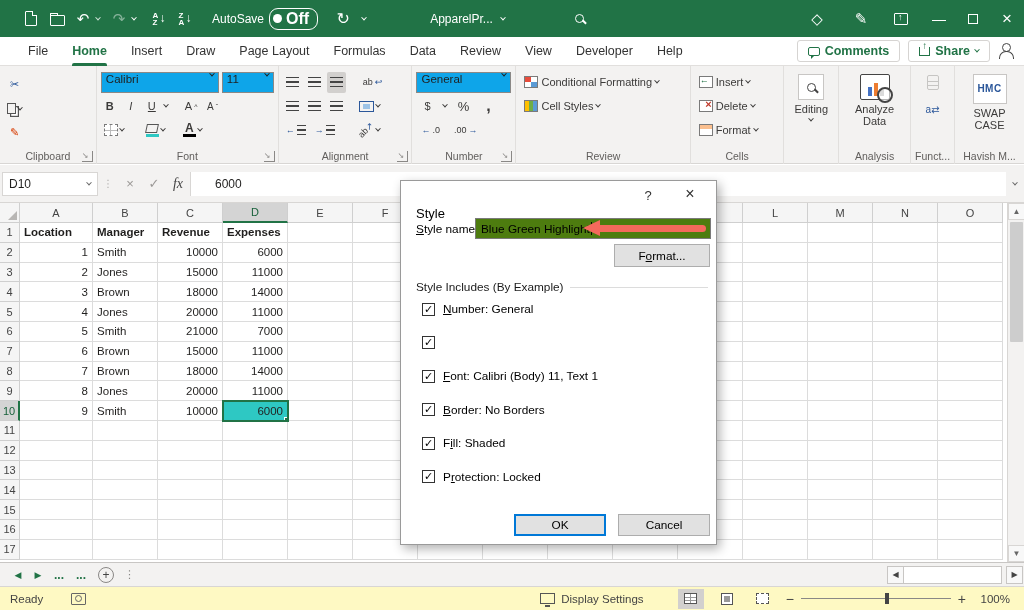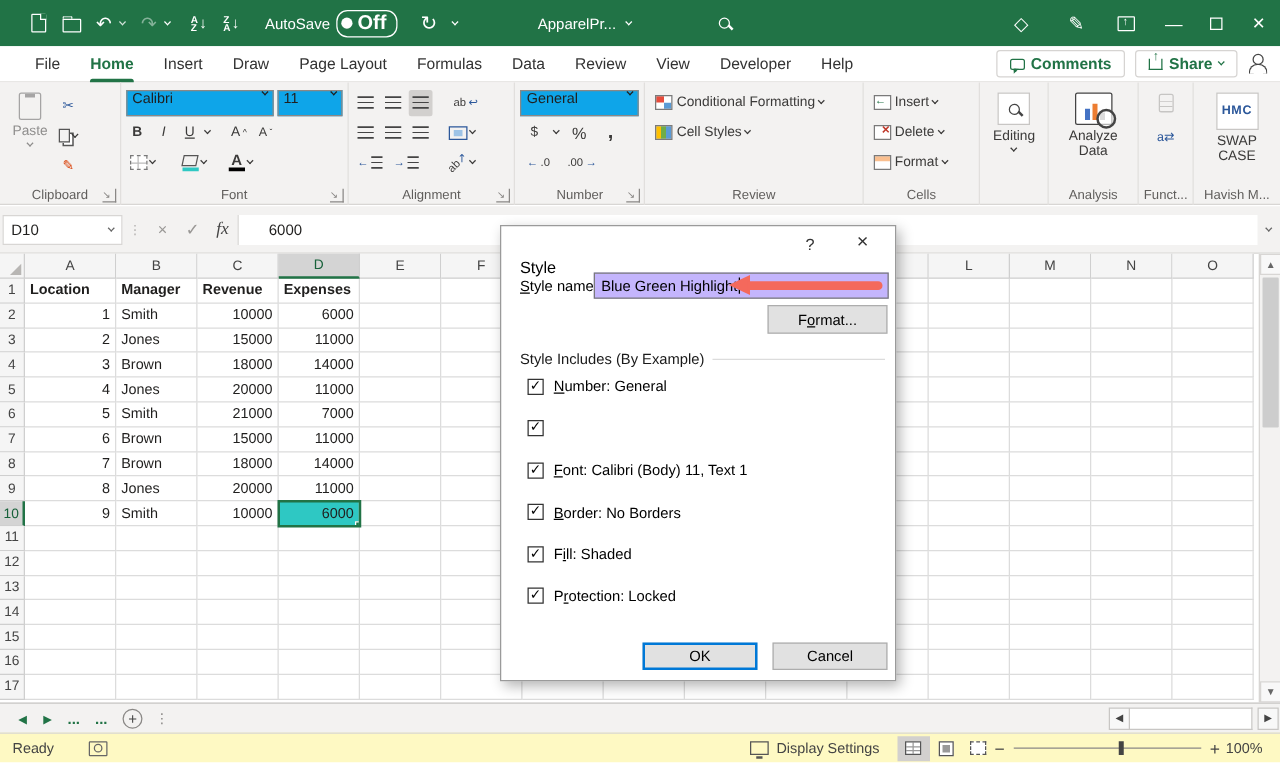--- a/index.html
+++ b/index.html
@@ -153,21 +153,21 @@
 
   
   #dialog { left:400px; top:180px; width:317px; height:365px; background:#fff;
     border:1px solid #9a9a9a; box-shadow:3px 4px 10px rgba(0,0,0,.3); z-index:10;
     font-size:11.8px; color:#000; }
   #dlg-title { position:absolute; left:15px; top:25px; font-size:13px; }
   #dlg-help { position:absolute; left:238px; top:7px; font-size:13px; color:#333; width:18px; text-align:center;}
   #dlg-close { position:absolute; left:278px; top:4px; font-size:16px; color:#333; width:22px; text-align:center;}
   #dlg-name-label { position:absolute; left:15px; top:41px; }
   #dlg-name-input { position:absolute; left:74px; top:37px; width:236px; height:21px;
-    border:1px solid #7a7a7a; background:#c4b5fd; display:flex; align-items:center;
+    border:1px solid #7a7a7a; background:#4d7c0f; display:flex; align-items:center;
     padding-left:5px; font-size:11.8px; }
   .caret { display:inline-block; width:1px; height:13px; background:#000; margin-left:1px; }
   #red-arrow { position:absolute; left:182px; top:39px; width:126px; height:17px; z-index:12; }
   #red-arrow .head { position:absolute; left:0; top:0; width:0; height:0;
     border-top:8.5px solid transparent; border-bottom:8.5px solid transparent;
     border-right:17px solid #F4695C; }
   #red-arrow .tail { position:absolute; left:15px; top:5px; width:108px; height:7px;
     background:#F4695C; border-radius:0 4px 4px 0; }
   #dlg-format-btn { position:absolute; left:213px; top:63px; width:96px; height:23px;
     background:#e1e1e1; border:1px solid #adadad; display:flex; align-items:center;
@@ -201,21 +201,21 @@
   #hscroll .gap { width:4px; }
   #hscroll .edge { margin-right:1px; }
 
   
   #statusbar { left:0; top:586px; width:1024px; height:24px; background:#fef9c3;
     border-top:1px solid #d8d6d4; display:flex; align-items:center; font-size:11.5px; color:#444; }
   #status-mode { margin-left:10px; }
   .macro-ic { width:15px; height:12px; border:1.2px solid #666; border-radius:1px; margin-left:28px;
     display:flex; align-items:center; justify-content:center; }
   .macro-ic::after { content:""; width:5px; height:5px; border:1.2px solid #666; border-radius:50%; }
-  #status-right { margin-left:auto; display:flex; align-items:center; padding-right:14px; }
+  #status-right { margin-left:auto; display:flex; align-items:center; gap:10px; padding-right:14px; }
   .disp-ic { width:15px; height:11px; border:1.3px solid #555; position:relative; }
   .disp-ic::after { content:""; position:absolute; left:4px; bottom:-4px; width:5px; height:2px; background:#555; }
   .view-ic { width:26px; height:20px; display:flex; align-items:center; justify-content:center; }
   .view-ic.active { background:#d2d0ce; }
   .vi-grid { width:13px; height:11px; border:1px solid #555;
     background:linear-gradient(#999 0 0) 50% 0/1px 100% no-repeat,
       linear-gradient(#999 0 0) 0 33%/100% 1px no-repeat,
       linear-gradient(#999 0 0) 0 78%/100% 1px no-repeat,#fff; }
   .vi-page { width:12px; height:12px; border:1px solid #555; background:
       linear-gradient(#999 0 0) 50% 50%/6px 6px no-repeat,#fff; }
@@ -313,25 +313,20 @@
           <span class="chv sm"></span>
         </span>
       <span class="person-ic"></span>
     </span>
   </div>
 
   <div id="ribbon" class="abs">
 
     <div class="rgroup" style="width:107px">
       <div style="display:flex">
-        <span class="bigbtn" style="opacity:.55">
-          <span style="width:18px;height:22px;border:1.5px solid #666;border-radius:2px;background:linear-gradient(#666 0 0) 50% -1px/8px 4px no-repeat"></span>
-          <span>Paste</span>
-            <span class="chv sm"></span>
-        </span>
         <span style="display:flex;flex-direction:column;gap:3px;margin-top:4px">
           <span class="ribtn" style="color:#2b579a">✂</span>
           <span class="ribtn">
               <span style="width:9px;height:11px;border:1.2px solid #555;box-shadow:3px 3px 0 -1.2px #fff,3px 3px 0 0 #555"></span>
               <span class="chv sm"></span>
             </span>
           <span class="ribtn" style="color:#d83b01">✎</span>
         </span>
       </div>
       <span class="glabel">Clipboard</span>

